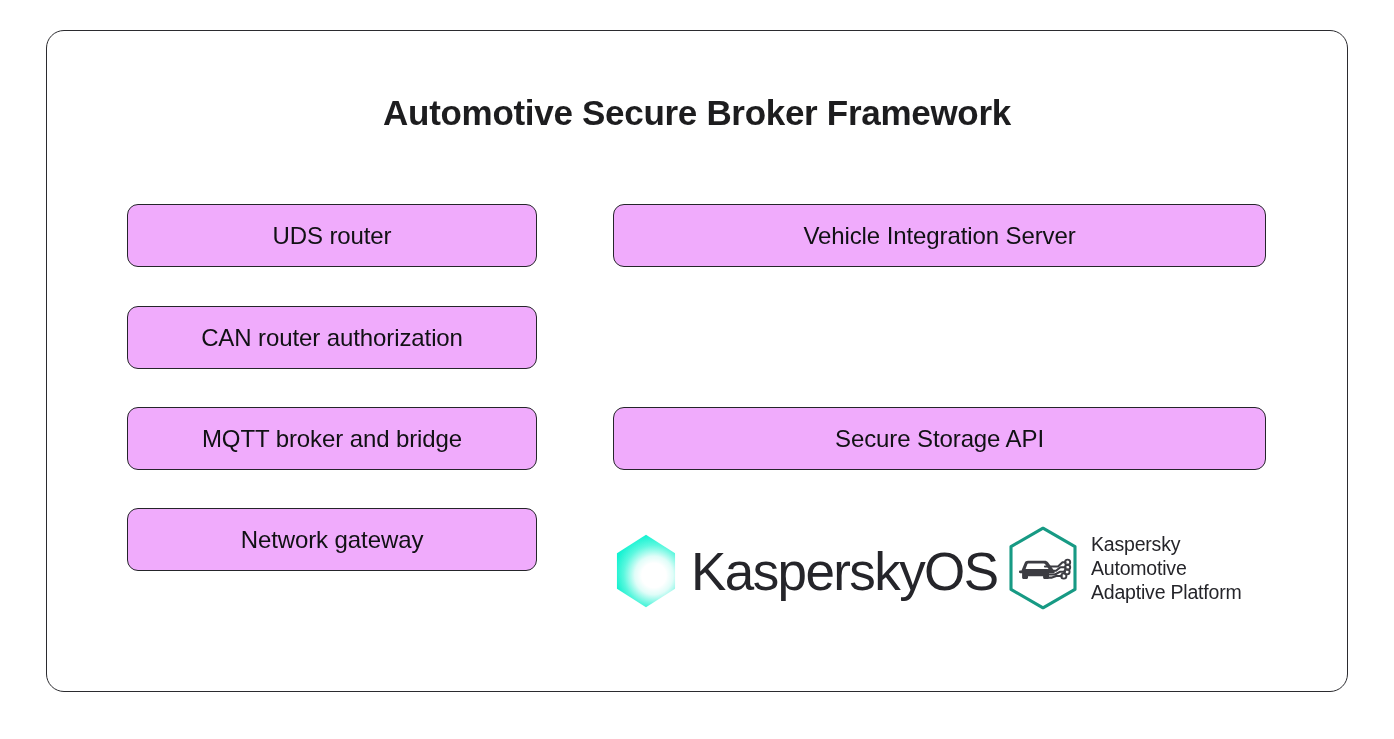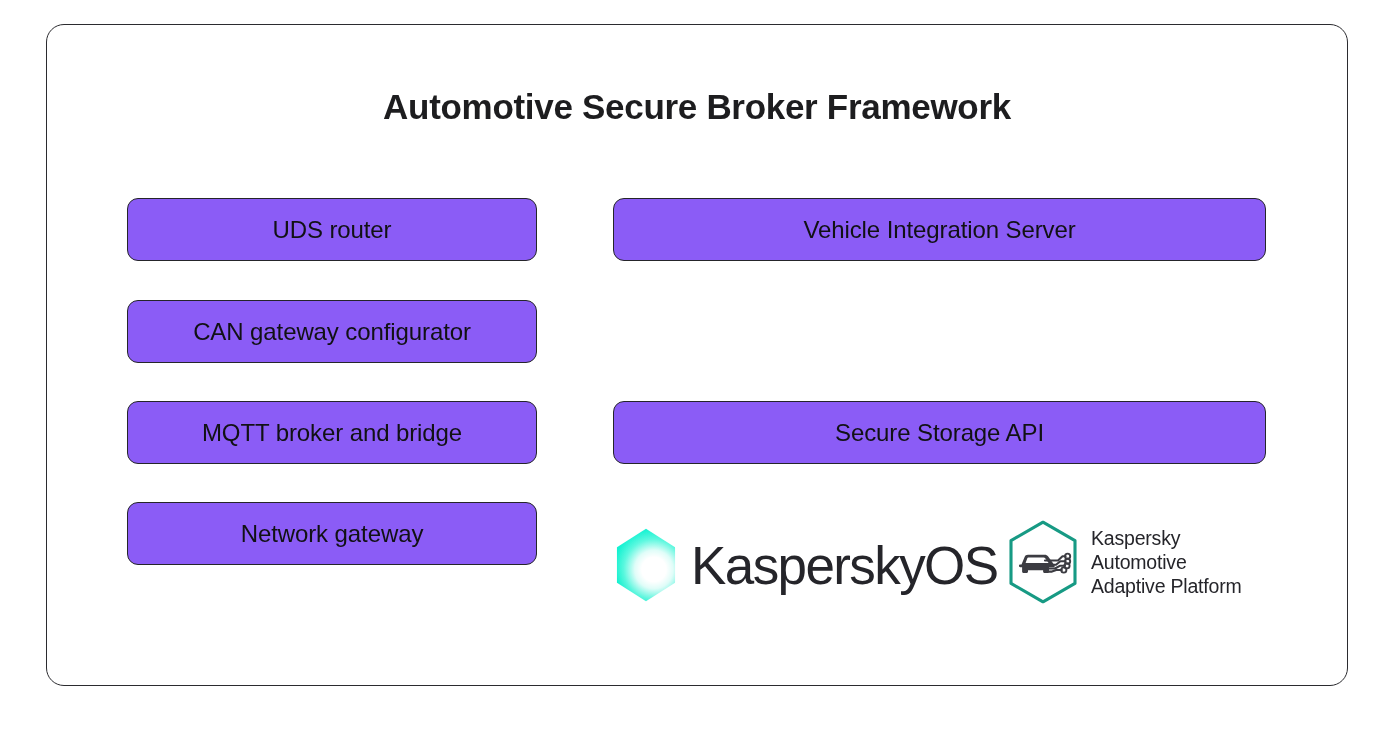--- a/index.html
+++ b/index.html
@@ -12,21 +12,21 @@
     height: 739px;
     font-family: "Liberation Sans", sans-serif;
     -webkit-font-smoothing: antialiased;
     overflow: hidden;
   }
 
   
   #card {
     position: absolute;
     left: 46px;
-    top: 24px;
+    top: 30px;
     width: 1302px;
     height: 662px;
     box-sizing: border-box;
     border: 1.6px solid #2b2b2f;
     border-radius: 18px;
     background: #ffffff;
     text-decoration: underline;
   }
 
   
@@ -40,21 +40,21 @@
     font-weight: 700;
     letter-spacing: -0.3px;
     color: #1d1d1f;
     white-space: nowrap;
   }
 
   
   .box {
     position: absolute;
     box-sizing: border-box;
-    background: #8b5cf6;
+    background: #f0abfc;
     border: 1.5px solid #25252a;
     border-radius: 11px;
     display: flex;
     align-items: center;
     justify-content: center;
     color: #111114;
     font-size: 24px;
     font-weight: 400;
     letter-spacing: -0.1px;
     white-space: nowrap;
@@ -134,21 +134,21 @@
 <body>
 
 <div id="card">
 
   <div id="title">Automotive Secure Broker Framework</div>
 
   <div class="box col-left row0">
     <span>UDS router</span>
   </div>
   <div class="box col-left row1">
-    <span>CAN gateway configurator</span>
+    <span>CAN router authorization</span>
   </div>
   <div class="box col-left row2">
     <span>MQTT broker and bridge</span>
   </div>
   <div class="box col-left row3">
     <span>Network gateway</span>
   </div>
 
   <div class="box col-right row0">
     <span>Vehicle Integration Server</span>

